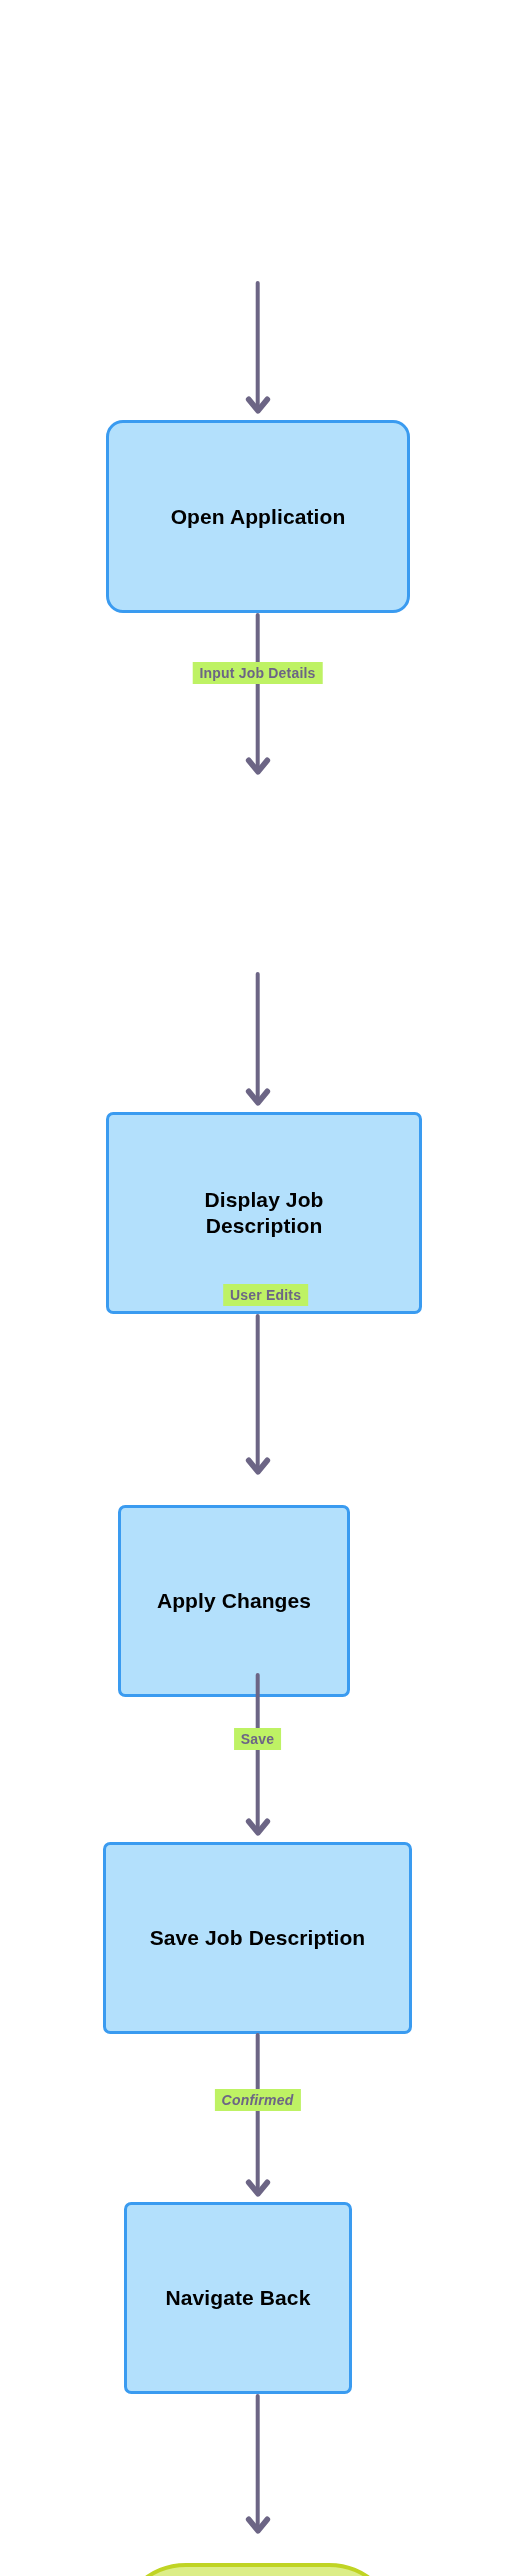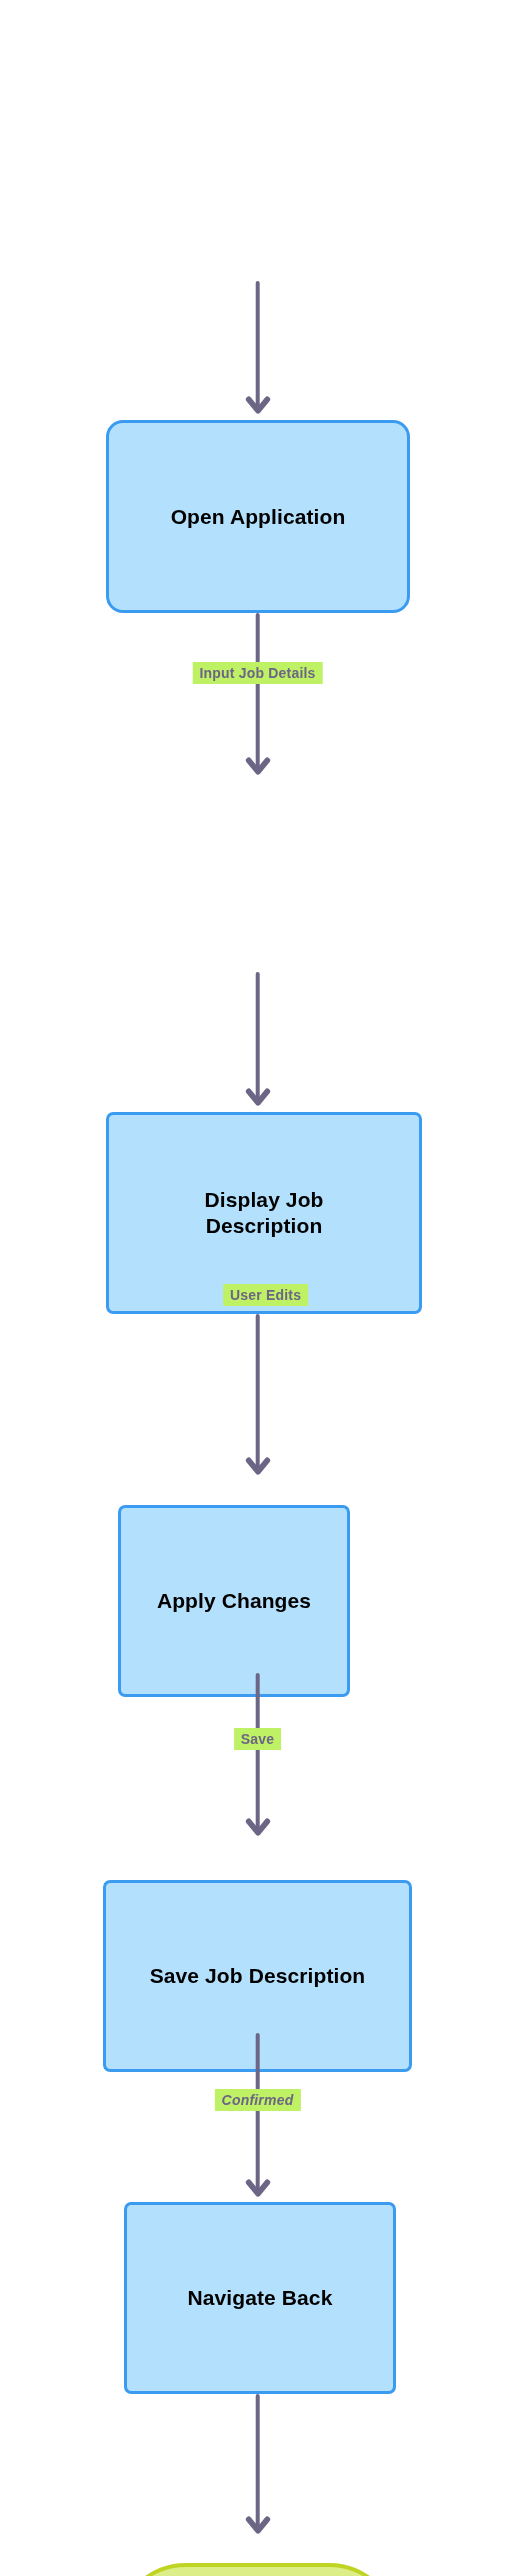--- a/index.html
+++ b/index.html
@@ -128,33 +128,33 @@
   </div>
 
   <div class="edge" style="top:1673px; height:159px;"></div>
   <div class="edge-label" style="top:1728px;">Save</div>
   <div class="arrowhead" style="top:1811px;">
     <svg viewBox="0 0 60 60" aria-hidden="true">
       <path d="M12 20 L30 42 L48 20" fill="none" stroke="#6c6585" stroke-width="11" stroke-linecap="round" stroke-linejoin="round"></path>
     </svg>
   </div>
 
-  <div class="node process" style="left:103px; top:1842px; width:309px; height:192px;margin-top:38px;">
+  <div class="node process" style="left:103px; top:1842px; width:309px; height:192px;">
     <span>Save Job Description</span>
   </div>
 
   <div class="edge" style="top:2033px; height:159px;"></div>
   <div class="edge-label" style="top:2089px;font-style:italic;">Confirmed</div>
   <div class="arrowhead" style="top:2172px;">
     <svg viewBox="0 0 60 60" aria-hidden="true">
       <path d="M12 20 L30 42 L48 20" fill="none" stroke="#6c6585" stroke-width="11" stroke-linecap="round" stroke-linejoin="round"></path>
     </svg>
   </div>
 
-  <div class="node process" style="left:124px; top:2202px; width:272px; height:192px;">
+  <div class="node process" style="left:124px; top:2202px; width:228px; height:192px;">
     <span>Navigate Back</span>
   </div>
 
   <div class="edge" style="top:2394px; height:135px;"></div>
   <div class="arrowhead" style="top:2509px;">
     <svg viewBox="0 0 60 60" aria-hidden="true">
       <path d="M12 20 L30 42 L48 20" fill="none" stroke="#6c6585" stroke-width="11" stroke-linecap="round" stroke-linejoin="round"></path>
     </svg>
   </div>
 

